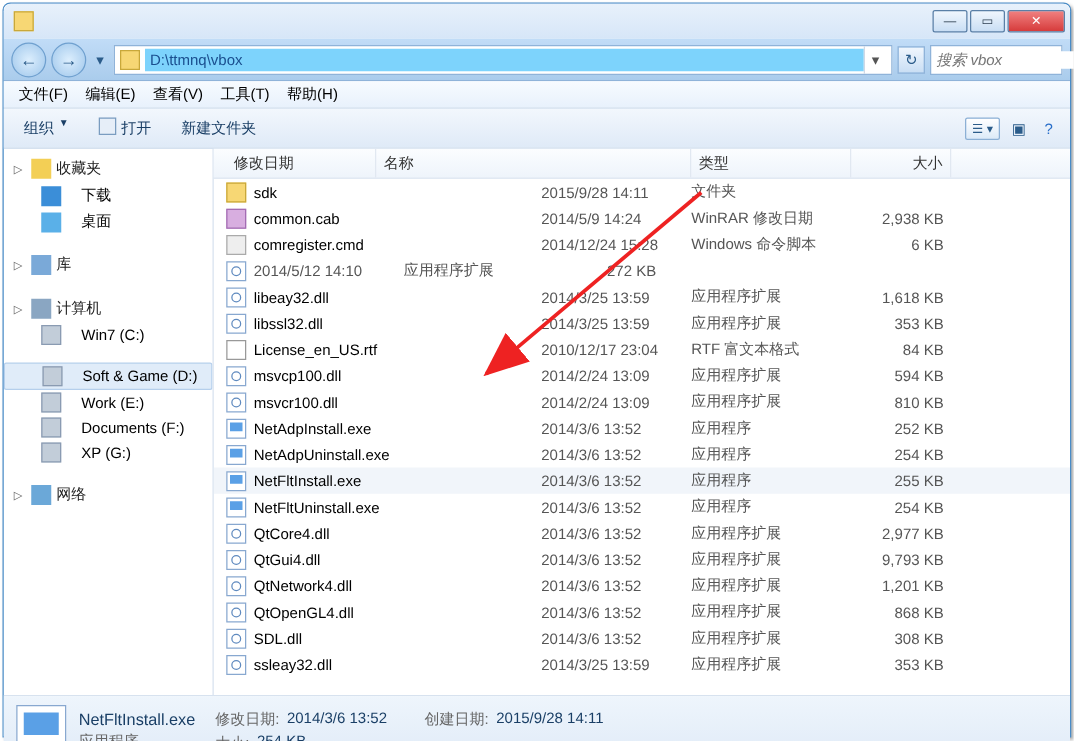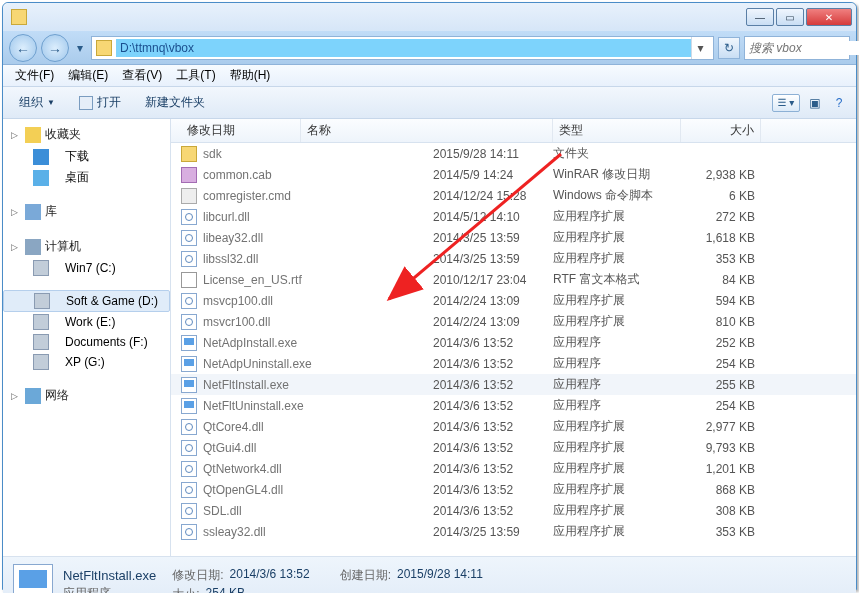--- a/index.html
+++ b/index.html
@@ -23,21 +23,21 @@
 .addressbar input { border: none; outline: none; flex: 1; font-size: 12px; color: #1a4f8f; background: #7dd3fc; padding: 2px 4px; height:18px; }
 .addr-drop { width:18px; height:22px; display:flex; align-items:center; justify-content:center; cursor:pointer; border-left:1px solid #cfd9e6; color:#555; }
 .addr-ref { width:22px; height:22px; display:flex; align-items:center; justify-content:center; cursor:pointer; border:1px solid #8fb3d9; background:linear-gradient(#f0f6fd,#c9def4); color:#2b5c8a; }
 .searchbox { width: 106px; height: 24px; background: #fff; border: 1px solid #8fb3d9; display: flex; align-items: center; padding: 0 4px; }
 .searchbox input { border: none; outline: none; flex: 1; font-size: 12px; color: #888; font-style: italic; }
 
 .menubar { height: 22px; background: linear-gradient(#f7fbff,#e8f1fc); border-bottom: 1px solid #c7d7ea; display: flex; align-items: flex-end; padding: 0 6px; gap: 2px; }
 .menu-item { padding: 2px 6px; cursor: pointer; }
 
 .toolbar { height: 32px; background: linear-gradient(#f2f7fd,#dfeaf7); border-bottom: 1px solid #c7d7ea; display: flex; align-items: center; padding: 0 8px; gap: 8px; }
-.tbtn { padding: 3px 8px; cursor: pointer; display:flex; align-items:center; gap:4px; color:#1a3f66; }
+.tbtn { padding: 3px 8px; cursor: pointer; display:flex; gap:4px; color:#1a3f66; }
 .tbtn .dd { font-size:8px; }
 .tbtn-ic { width:14px; height:14px; border:1px solid #7a9cc0; background:#e6eef8; }
 .toolbar-right { margin-left:auto; display:flex; gap:6px; align-items:center; }
 .tool-ic { width:18px; height:18px; display:flex; align-items:center; justify-content:center; cursor:pointer; color:#2b5c8a; }
 .view-ic { border:1px solid #8cb0d5; background:linear-gradient(#fff,#dceaf8); width:28px; border-radius:2px; font-size:10px; }
 
 .body { display: flex; height: 438px; border-bottom: 1px solid #d7e2ef; }
 .nav { width: 168px; border-right: 1px solid #d7e2ef; overflow-y: auto; padding: 4px 0; }
 .nav-group { margin-bottom: 12px; }
 .nav-head { display: flex; align-items: center; gap: 4px; padding: 3px 8px; cursor: pointer; }
@@ -52,21 +52,21 @@
 
 .content { flex:1; display:flex; flex-direction:column; position:relative; }
 .cols { height:24px; background:linear-gradient(#fbfdff,#eef4fb); border-bottom:1px solid #d7e2ef; display:flex; align-items:center; padding-left:10px; }
 .col { padding:0 6px; color:#333; cursor:pointer; border-right:1px solid #e1e8f1; height:100%; display:flex; align-items:center; }
 .c-name{width:252px;} .c-date{width:120px;} .c-type{width:128px;} .c-size{width:80px; justify-content:flex-end;}
 
 .filelist { flex:1; overflow-y:scroll; position:relative; }
 .row { display:flex; align-items:center; height:21px; padding-left:10px; cursor:pointer; }
 .row.sel { background:#f1f5fa; }
 .row .ic { width:16px; height:16px; margin-right:6px; flex-shrink:0; }
-.row .name { width:230px; color:#737373; }
+.row .name { width:230px; color:#000000; }
 .row .date { width:120px; color:#555; }
 .row .type { width:128px; color:#555; }
 .row .size { width:74px; color:#555; text-align:right; }
 .ic-folder{background:#f7d774;border:1px solid #c9a83a;}
 .ic-cab{background:#d8aee0;border:1px solid #a36cb3;}
 .ic-cmd{background:#eee;border:1px solid #aaa;}
 .ic-dll{background:#fff;border:1px solid #88a8d0; position:relative;}
 .ic-dll:before{content:"";position:absolute;top:3px;left:3px;width:6px;height:6px;border:1px solid #5f8abf;border-radius:50%;}
 .ic-rtf{background:#fff;border:1px solid #999;}
 .ic-exe{background:#fff;border:1px solid #88a8d0;position:relative;}
@@ -226,21 +226,20 @@
           </div>
           <div class="row">
             <div class="ic ic-cmd"></div>
             <div class="name">comregister.cmd</div>
             <div class="date">2014/12/24 15:28</div>
             <div class="type">Windows 命令脚本</div>
             <div class="size">6 KB</div>
           </div>
           <div class="row">
             <div class="ic ic-dll"></div>
-            <div class="name">libcurl.dll</div>
             <div class="date">2014/5/12 14:10</div>
             <div class="type">应用程序扩展</div>
             <div class="size">272 KB</div>
           </div>
           <div class="row">
             <div class="ic ic-dll"></div>
             <div class="name">libeay32.dll</div>
             <div class="date">2014/3/25 13:59</div>
             <div class="type">应用程序扩展</div>
             <div class="size">1,618 KB</div>

